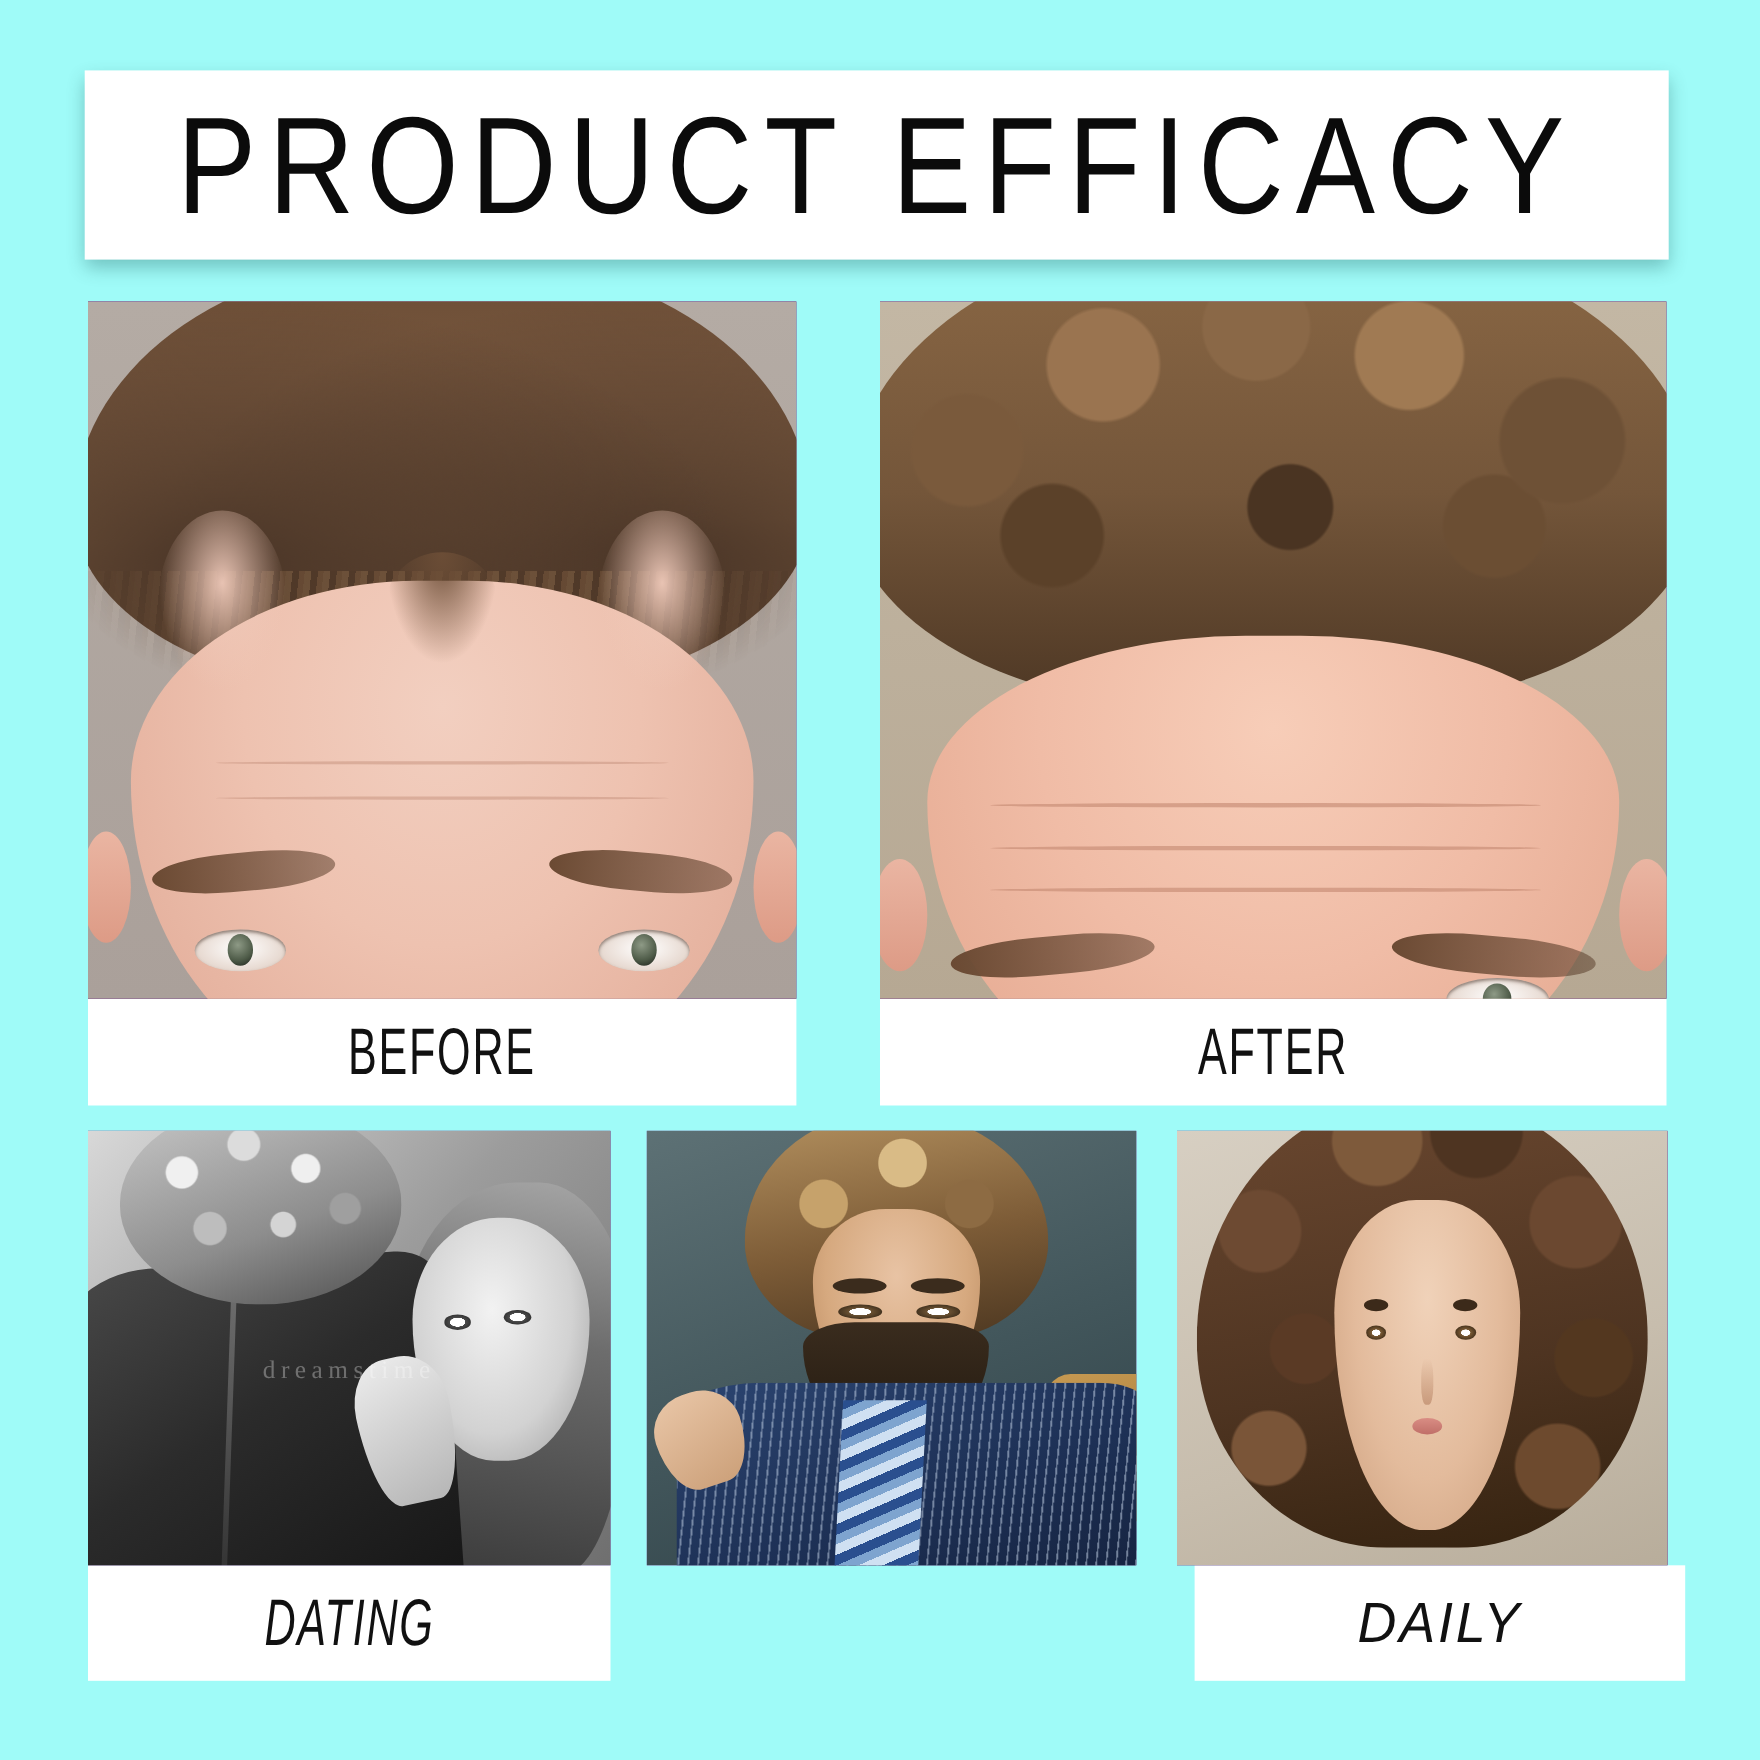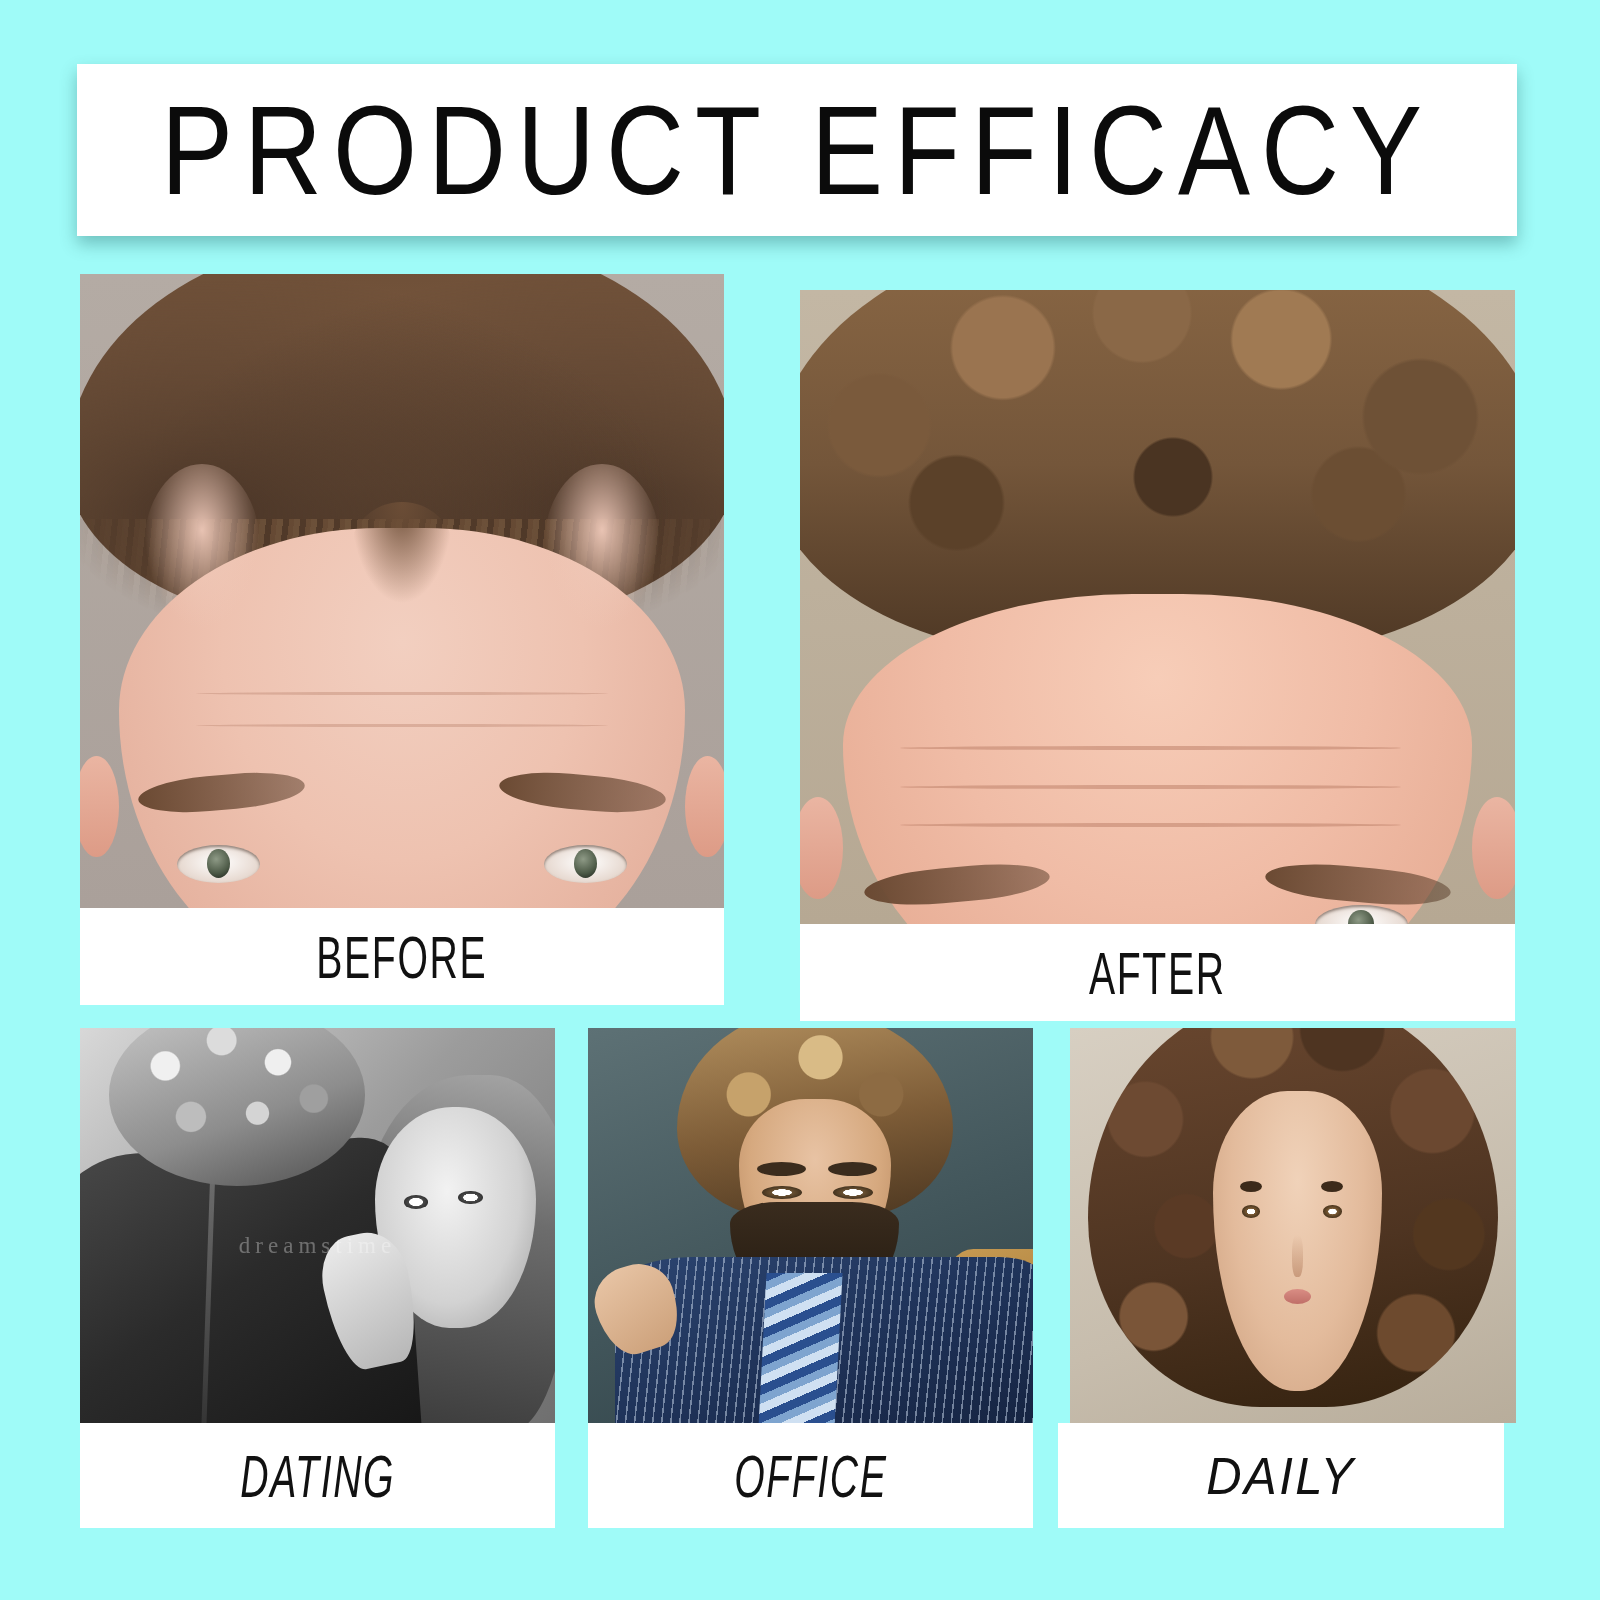--- a/index.html
+++ b/index.html
@@ -33,34 +33,34 @@
   }
   .caption-text{
     font-family:"Liberation Sans", sans-serif;
     color:#111111; font-weight:400; white-space:nowrap;
   }
   .cap-cond .caption-text{ font-size:49px; letter-spacing:2px; transform:scaleX(0.80) scaleY(1.22); }
   .cap-wide .caption-text{ font-size:49px; letter-spacing:2.5px; transform:scaleY(1.05); }
 
   
   #card-before{ left:80px;  top:274px; width:644px; }
-  #card-after { left:800px; top:274px; width:715px;margin-top:16px; }
+  #card-after { left:800px; top:274px; width:715px; }
   #card-before .photo, #card-after .photo{ height:634px; }
   #card-before .caption, #card-after .caption{ height:97px; }
 
   
   #card-dating{ left:80px;  top:1028px; width:475px; }
   #card-office{ left:560px; top:1028px; width:473px; }
   #card-daily { left:1038px;top:1028px; width:478px; }
   .card-bottom .photo{ height:395px; }
   .card-bottom .caption{ height:105px;font-style:italic; }
   #card-office .photo{ margin-left:28px; width:445px; }
   #card-office .caption{ margin-left:28px; width:445px; }
   #card-daily .photo{ margin-left:32px; width:446px; }
-  #card-daily .caption{ margin-left:20px; width:446px; }
+  #card-daily .caption{ margin-left:48px; width:446px; }
 
   
   .ph{ position:absolute; inset:0; }
 
   
   .bg-before{ background:linear-gradient(180deg,#b4aba4 0%, #aaa09a 100%); }
   .fh-skin{
     position:absolute; left:6%; top:40%; width:88%; height:72%;
     background:radial-gradient(ellipse at 50% 25%, #f2cfc0 0%, #eec2b0 45%, #e0a894 100%);
     border-radius:46% 46% 40% 40%/40% 40% 60% 60%;
@@ -357,23 +357,20 @@
       <div class="o-brow" style="left:38%"></div>
       <div class="o-brow" style="left:54%"></div>
       <div class="o-eye" style="left:39%"></div>
       <div class="o-eye" style="left:55%"></div>
       <div class="beard"></div>
       <div class="suit"></div>
       <div class="shirt-tie"></div>
       <div class="o-hand"></div>
     </div>
   </div>
-  <div class="caption cap-cond">
-    <span class="caption-text">OFFICE</span>
-  </div>
 </div>
 
 <div class="card card-bottom" id="card-daily">
   <div class="photo">
     <div class="ph bg-daily">
       <div class="d-curls"></div>
       <div class="d-face">
         <div class="d-brow" style="left:16%"></div>
         <div class="d-brow" style="left:64%"></div>
         <div class="d-eye" style="left:17%"></div>

